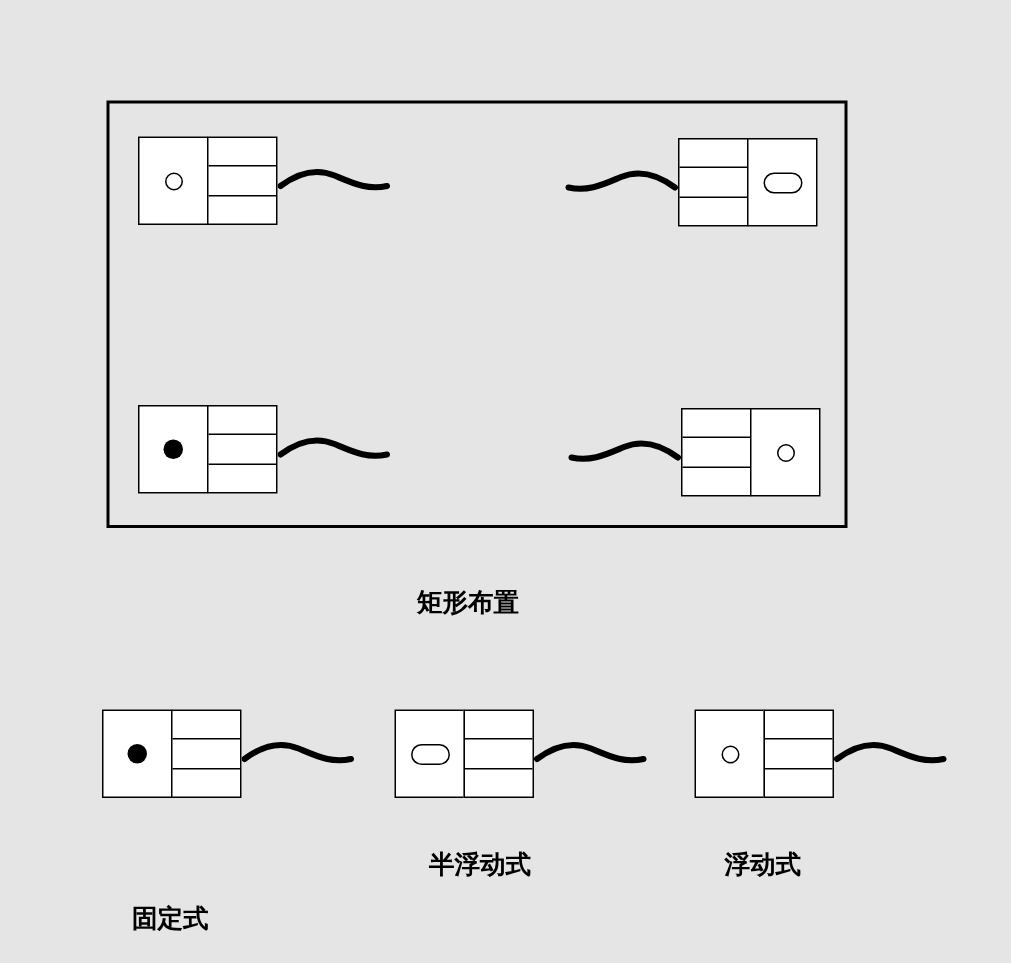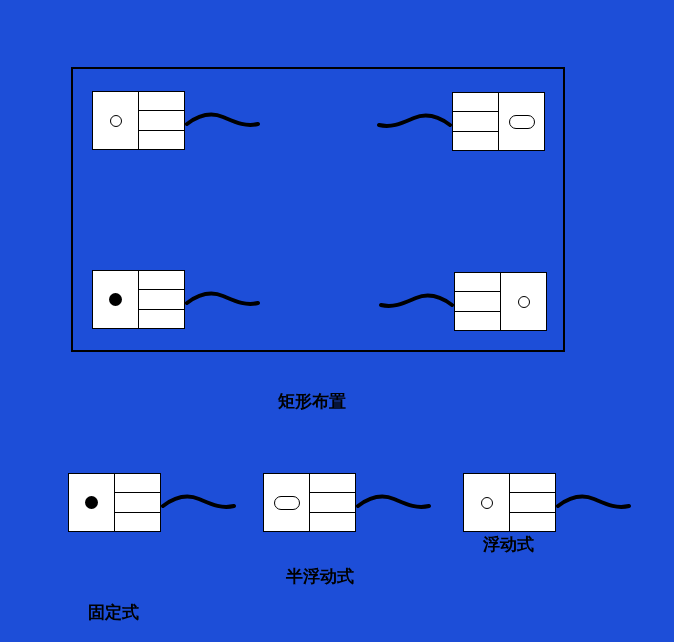--- a/index.html
+++ b/index.html
@@ -4,21 +4,21 @@
 <style>
   html, body { margin: 0; padding: 0; }
   body {
     font-family: "Liberation Sans", "DejaVu Sans", sans-serif;
     background: #ffffff;
   }
   .canvas {
     position: relative;
     width: 674px;
     height: 642px;
-    background: #1d4ed8;
+    background: #e5e5e5;
     overflow: hidden;
   }
   .platform-outline {
     position: absolute;
     left: 71px;
     top: 67px;
     width: 494px;
     height: 285px;
     border: 2px solid #000000;
     box-sizing: border-box;
@@ -192,15 +192,15 @@
     </span>
     <svg class="cable" width="76" height="24" viewBox="0 0 76 24">
       <path d="M2 14 C 14 5, 26 2, 38 7 S 60 17, 73 14" fill="none" stroke="#000000" stroke-width="4" stroke-linecap="round"></path>
     </svg>
   </div>
 
   <div class="caption" style="left:88px; top:565px;margin-top:36px;">固定式</div>
 
   <div class="caption" style="left:286px; top:565px;">半浮动式</div>
 
-  <div class="caption" style="left:483px; top:533px;font-family:Liberation Serif, serif;">浮动式</div>
+  <div class="caption" style="left:483px; top:565px;font-family:Liberation Serif, serif;">浮动式</div>
 
 </div>
 
 </body></html>

